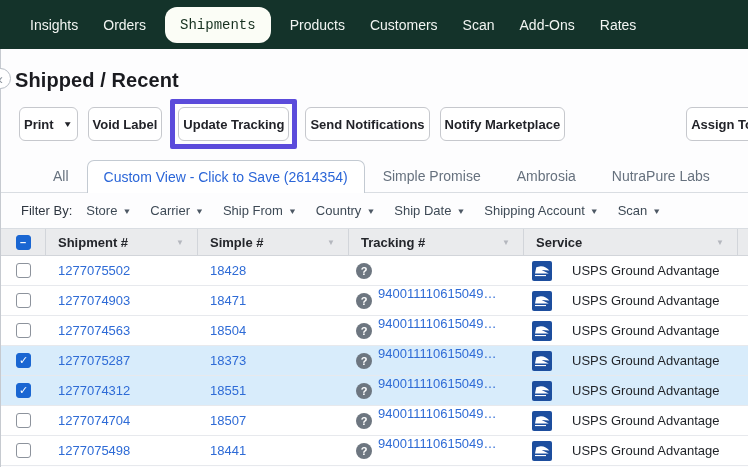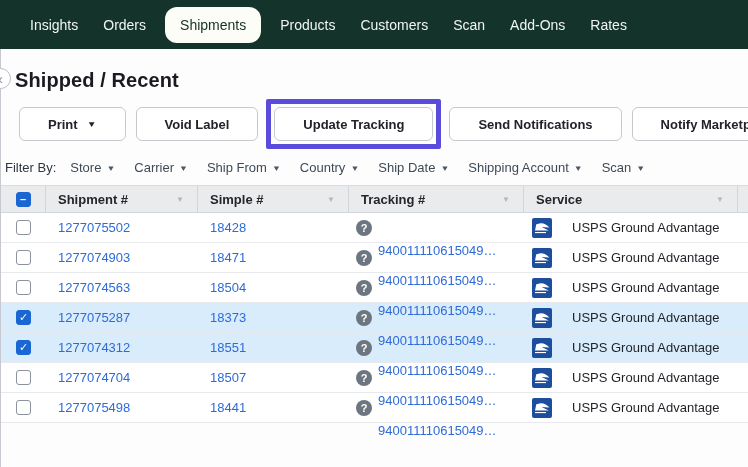--- a/index.html
+++ b/index.html
@@ -16,21 +16,21 @@
     height: 49px; background: #14332a;
     display: flex; align-items: center; gap: 25px;
     padding: 0 16px 0 30px;
     text-align: center;
   }
   .nav-item {
     color: #f2f5f2; font-size: 14px; white-space: nowrap; cursor: pointer;
   }
   .nav-item.active {
     background: #fbfdf6; color: #16301f;
-    padding: 10px 15px; border-radius: 12px; margin: 0 -6px;
+    padding: 10px 15px; border-radius: 12px; margin: 0 -6px; font-family: Liberation Mono, monospace;
   }
 
   
   .page { border-left: 1px solid #c6cad0; height: 418px; background: #fdfdfe; position: relative; }
 
   .collapse-toggle {
     position: absolute; left: -11px; top: 19px; width: 21px; height: 21px;
     border-radius: 50%; background: #fff; border: 1px solid #b6bcc4;
     display: flex; align-items: center; justify-content: center;
     color: #8b939d; font-size: 14px; line-height: 1; cursor: pointer; z-index: 5;
@@ -41,21 +41,21 @@
     padding: 20px 0 0 14px; letter-spacing: 0.1px;
   }
 
   
   .toolbar {
     display: flex; align-items: center; gap: 10px;
     padding: 15px 0 9px 18px;
   }
   .btn {
     height: 34px; background: #fff; border: 1px solid #c6c8cd; border-radius: 6px;
-    padding: 0 28px; font-size: 13px; font-weight: 700; color: #222329;
+    padding: 0 4px; font-size: 13px; font-weight: 700; color: #222329;
     display: inline-flex; align-items: center; gap: 9px; white-space: nowrap;
     cursor: pointer; font-family: inherit;
   }
   .btn .caret { font-size: 10px; color: #222329; transform: scaleY(0.85); }
   .highlight-box {
     border: 5px solid #5b4bdb; border-radius: 2px;
     padding: 3px; display: inline-flex; margin: -8px -2px;
   }
   .assign-btn { margin-left: auto; margin-right: -10px; }
 
@@ -71,21 +71,21 @@
   }
   .tab.active {
     background: #fff; color: #2b66d8;
     border: 1px solid #c3cad2; border-bottom: none;
     border-radius: 7px 7px 0 0; margin-bottom: -1px; padding: 8px 16px;
   }
 
   
   .filters {
     display: flex; align-items: center; gap: 19px;
-    height: 36px; padding-left: 4px;
+    height: 36px; padding-left: 20px;
     border-bottom: 1px solid #d9dde2;
     font-size: 13px; color: #3e4a56;
   }
   .flabel { color: #2e3640; margin-right: -5px; }
   .filter-item { display: inline-flex; align-items: center; gap: 5px; cursor: pointer; white-space: nowrap; }
   .filter-item .caret { font-size: 9px; color: #4d5864; transform: scaleY(0.9); }
 
   
   .tr {
     display: grid;
@@ -168,20 +168,27 @@
     </button>
     <button class="btn">
       <span>Notify Marketplace</span>
     </button>
     <button class="btn assign-btn">
       <span>Assign To</span>
 
     </button>
   </div>
 
+  <div class="tabs">
+    <span class="tab">All</span>
+    <span class="tab active">Custom View - Click to Save (2614354)</span>
+    <span class="tab">Simple Promise</span>
+    <span class="tab">Ambrosia</span>
+    <span class="tab">NutraPure Labs</span>
+  </div>
 
   <div class="filters">
     <span class="flabel">Filter By:</span>
     <span class="filter-item">
       <span>Store</span>
       <span class="caret">▼</span>
     </span>
     <span class="filter-item">
       <span>Carrier</span>
       <span class="caret">▼</span>

